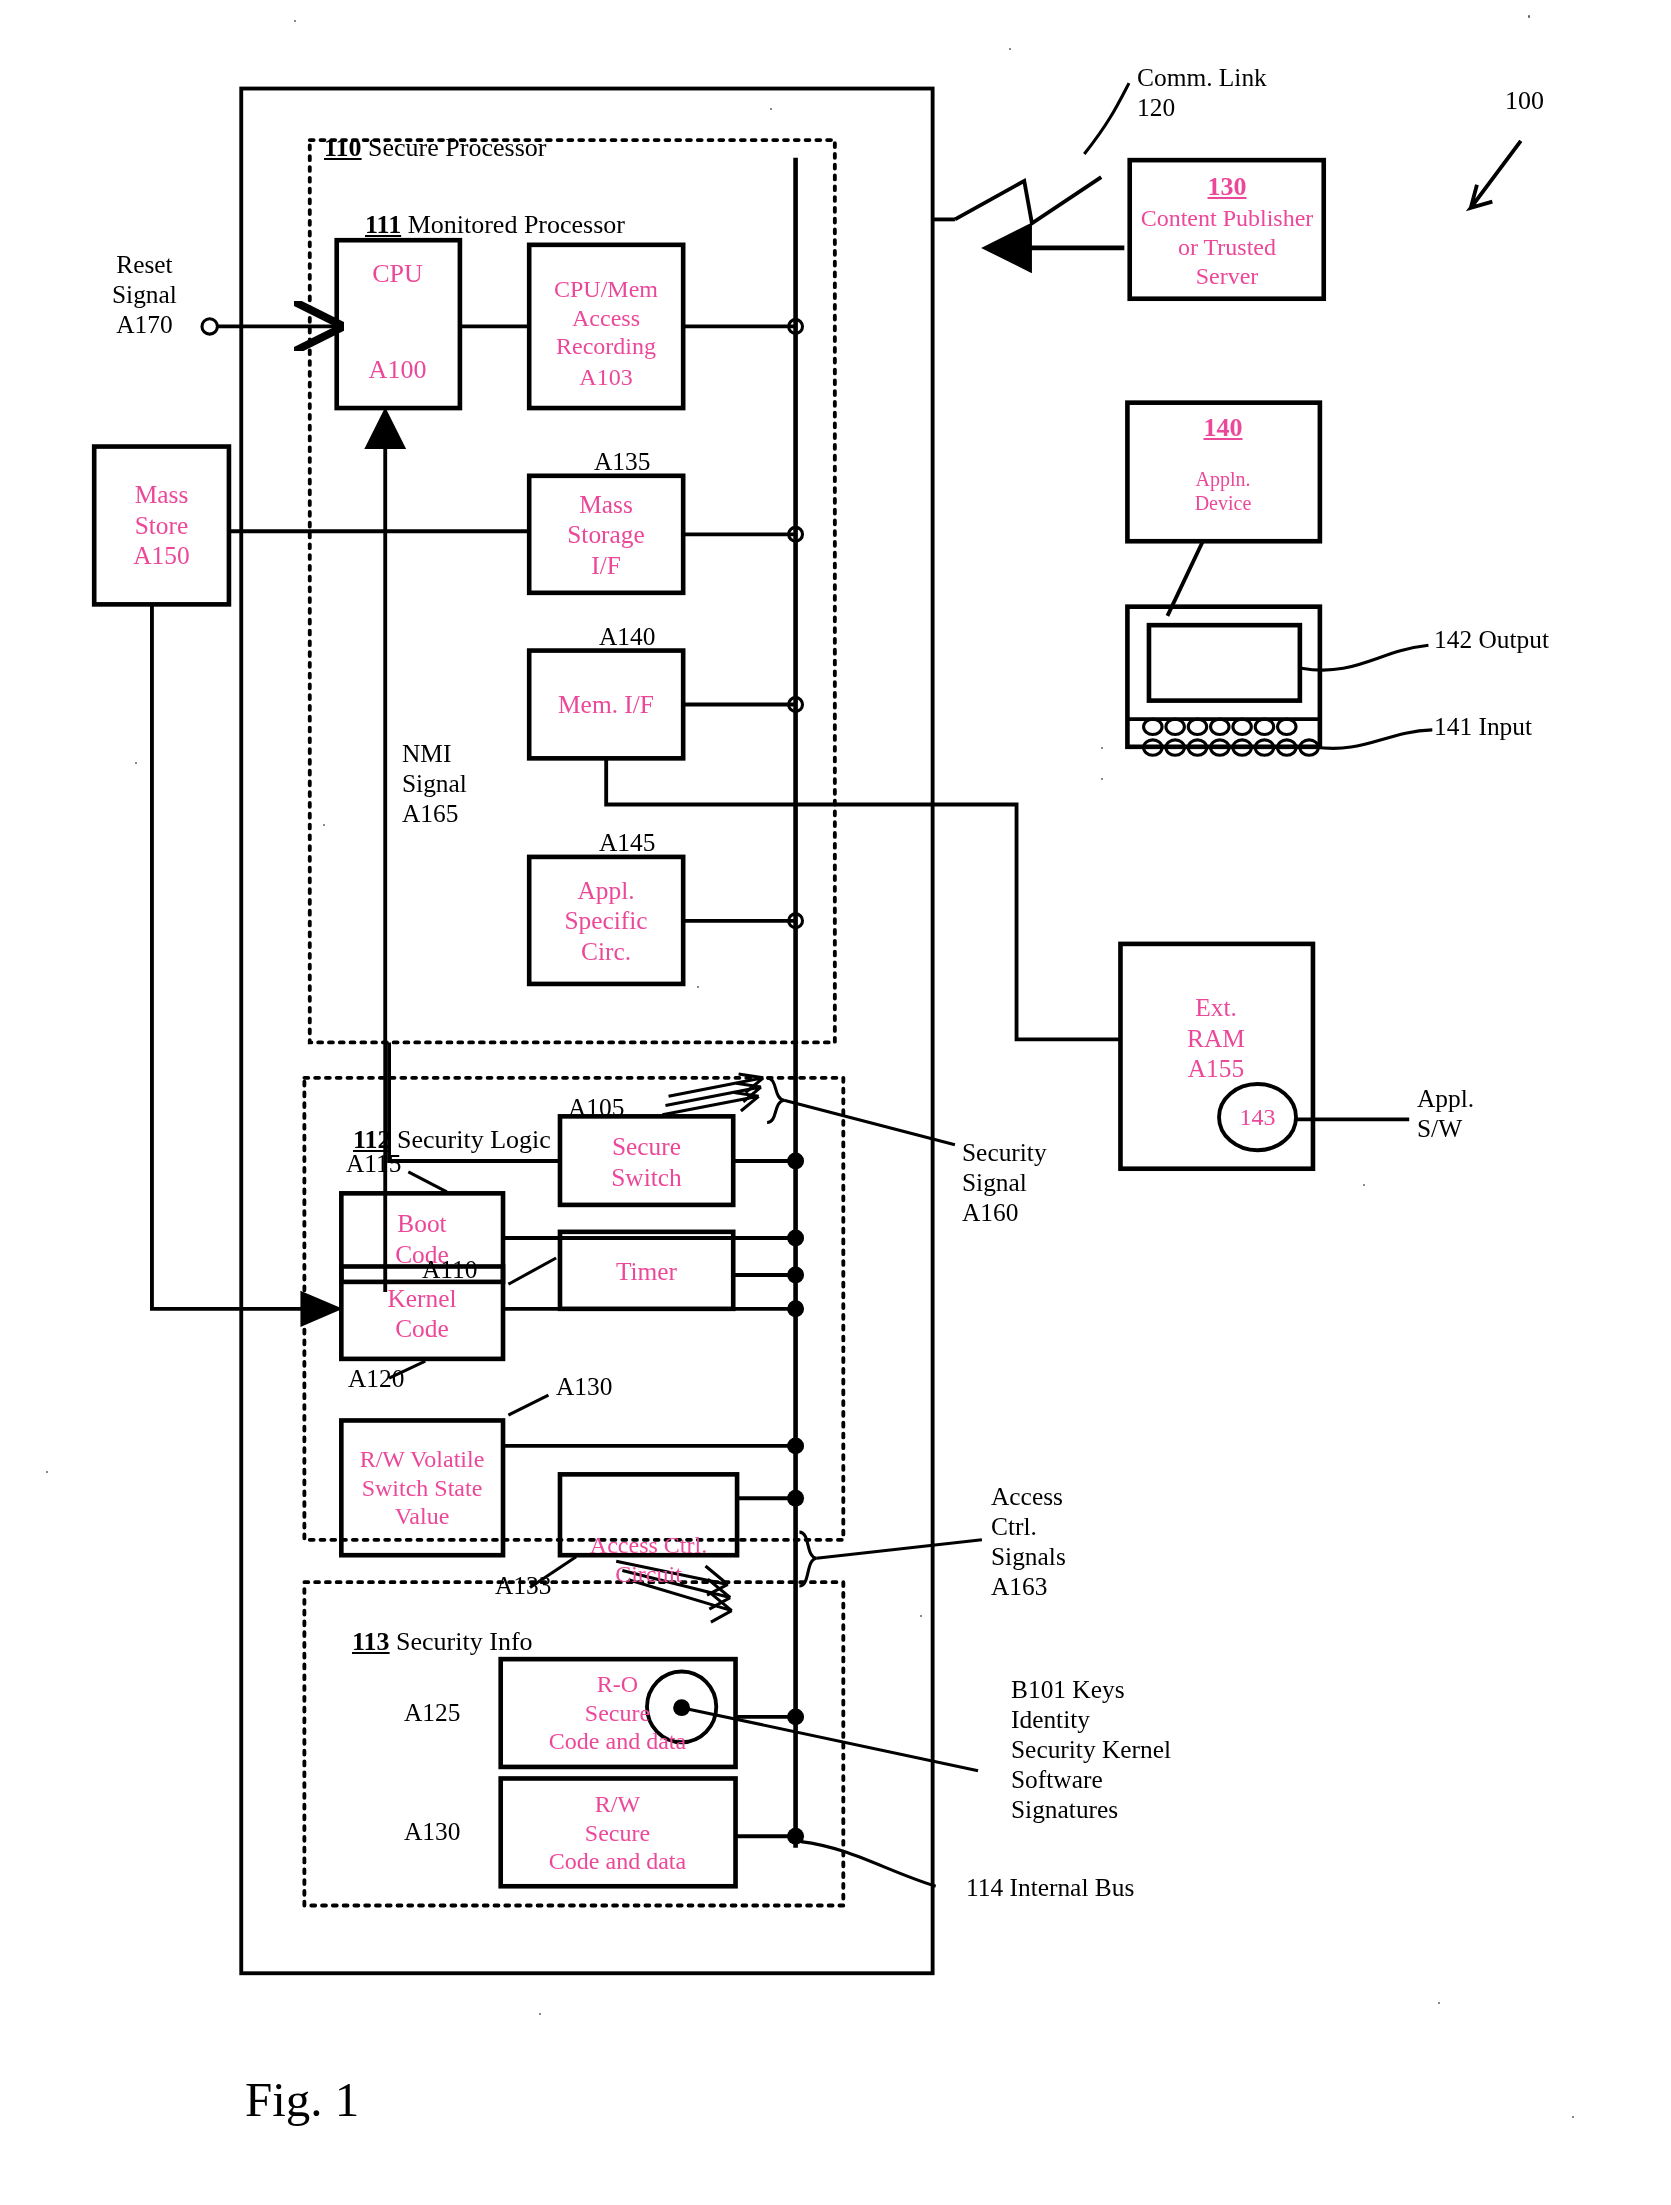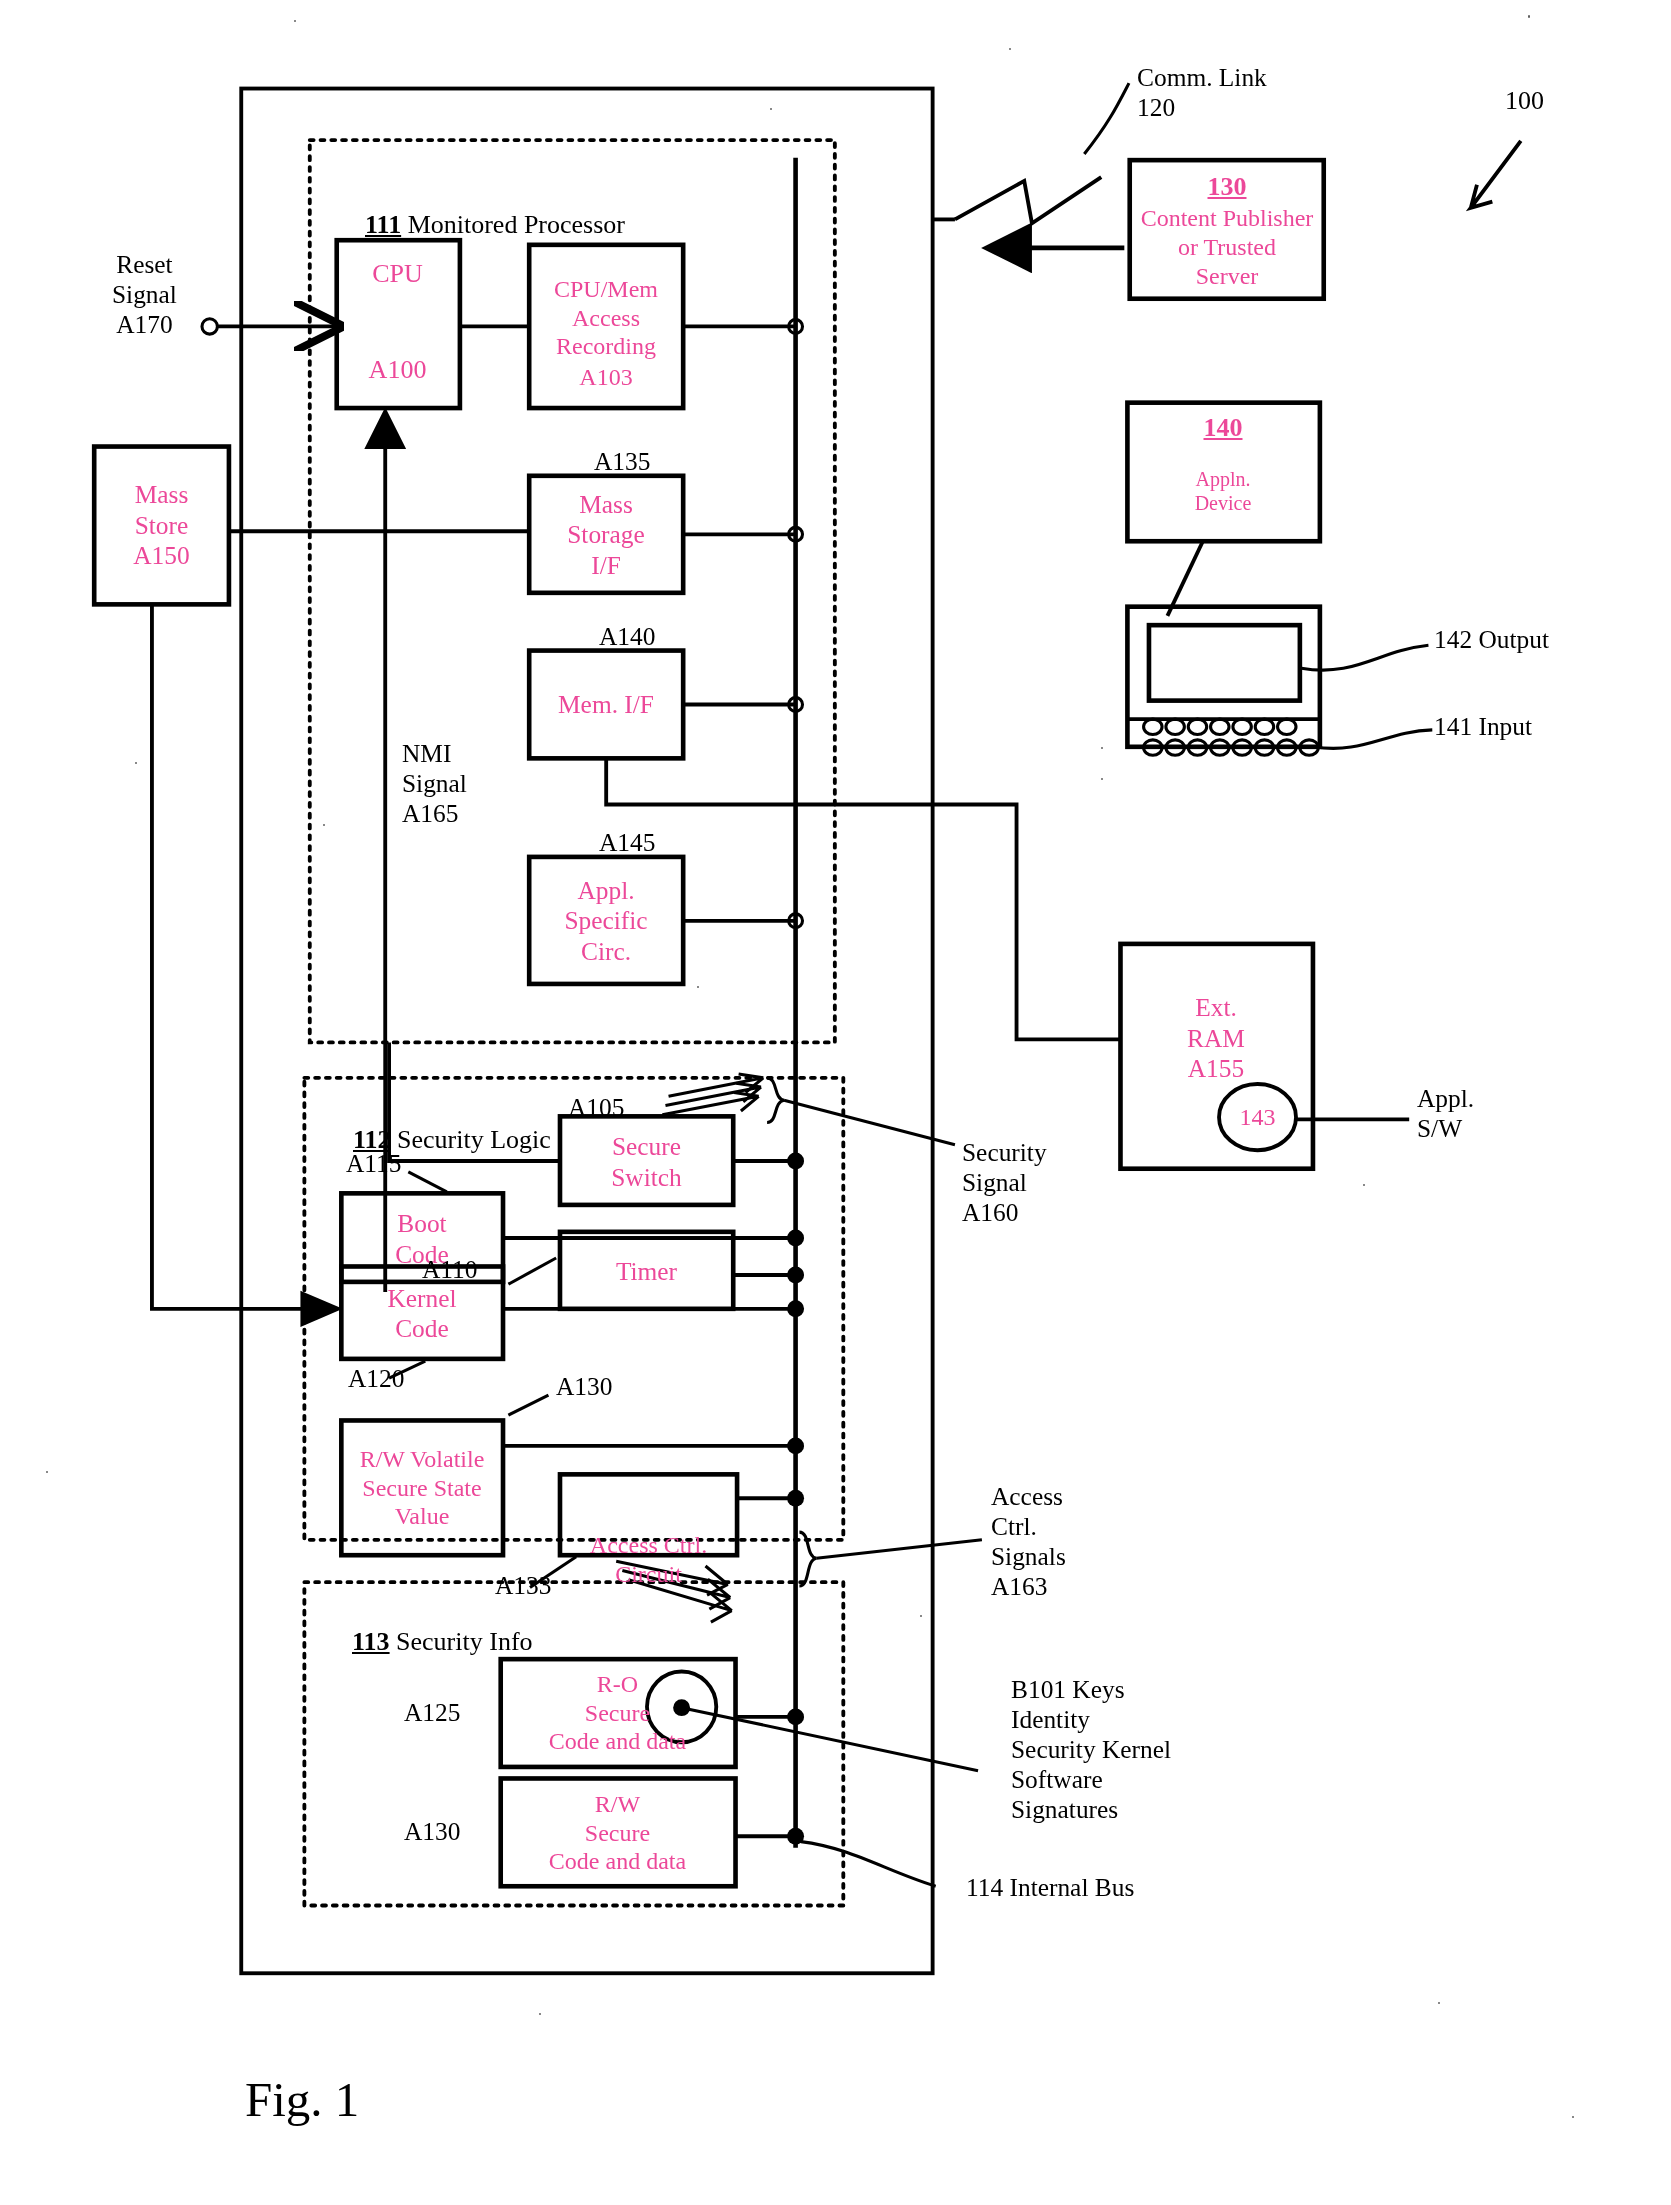--- a/index.html
+++ b/index.html
@@ -227,20 +227,23 @@
     <path d="M1706,970 C1770,980 1800,950 1860,948" fill="none" stroke="#000" stroke-width="4"></path>
 
     <rect x="1455" y="1226" width="250" height="292" fill="none" stroke="#000" stroke-width="6"></rect>
     <ellipse cx="1633" cy="1451" rx="50" ry="43" fill="none" stroke="#000" stroke-width="5"></ellipse>
     <line x1="1683" y1="1454" x2="1830" y2="1454" stroke="#000" stroke-width="5"></line>
 
     <path d="M1975,183 L1910,270 L1938,262 M1910,270 L1918,240" fill="none" stroke="#000" stroke-width="5"></path>
 
   </svg>
 
+  <div class="lbl" style="left:298px; top:102px; font-size:26px;">
+    <span class="bold underline">110</span><span> </span><span>Secure Processor</span>
+  </div>
 
   <div class="lbl" style="left:339px; top:179px; font-size:26px;">
     <span class="bold underline">111</span><span> </span><span>Monitored Processor</span>
   </div>
 
   <div class="boxlbl" style="left:336px; top:254px; width:123px; height:40px; font-size:26px;">CPU</div>
   <div class="boxlbl" style="left:336px; top:354px; width:123px; height:32px; font-size:26px;">A100</div>
 
   <div class="boxlbl" style="left:529px; top:264px; width:154px; height:108px; font-size:24px;">CPU/Mem
 Access
@@ -293,21 +296,21 @@
   <div class="boxlbl" style="left:560px; top:1235px; width:173px; height:72px; font-size:25.4px;">Timer</div>
 
   <div class="boxlbl" style="left:341px; top:1270px; width:162px; height:86px; font-size:25.4px;">Kernel
 Code</div>
 
   <div class="lbl" style="left:348px; top:1364px; font-size:25.4px;">A120</div>
 
   <div class="lbl" style="left:556px; top:1372px; font-size:25.4px;">A130</div>
 
   <div class="boxlbl" style="left:341px; top:1424px; width:162px; height:128px; font-size:24px;">R/W Volatile
-Secure State
+Switch State
 Value</div>
 
   <div class="boxlbl" style="left:560px; top:1478px; width:177px; height:75px; font-size:24px;margin-top:44px;">Access Ctrl.
 Circuit</div>
 
   <div class="lbl" style="left:495px; top:1571px; font-size:25.4px;">A133</div>
 
   <div class="lbl" style="left:962px; top:1138px; font-size:25.4px;">Security
 Signal
 A160</div>

